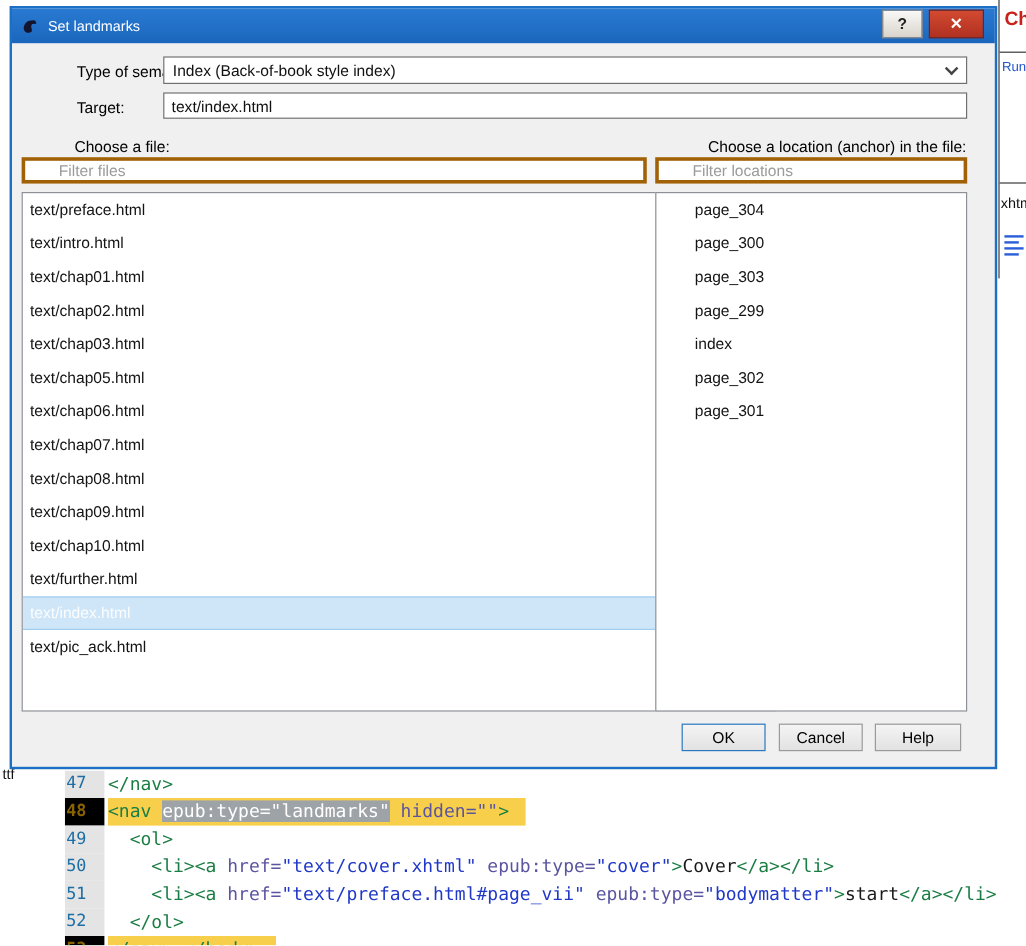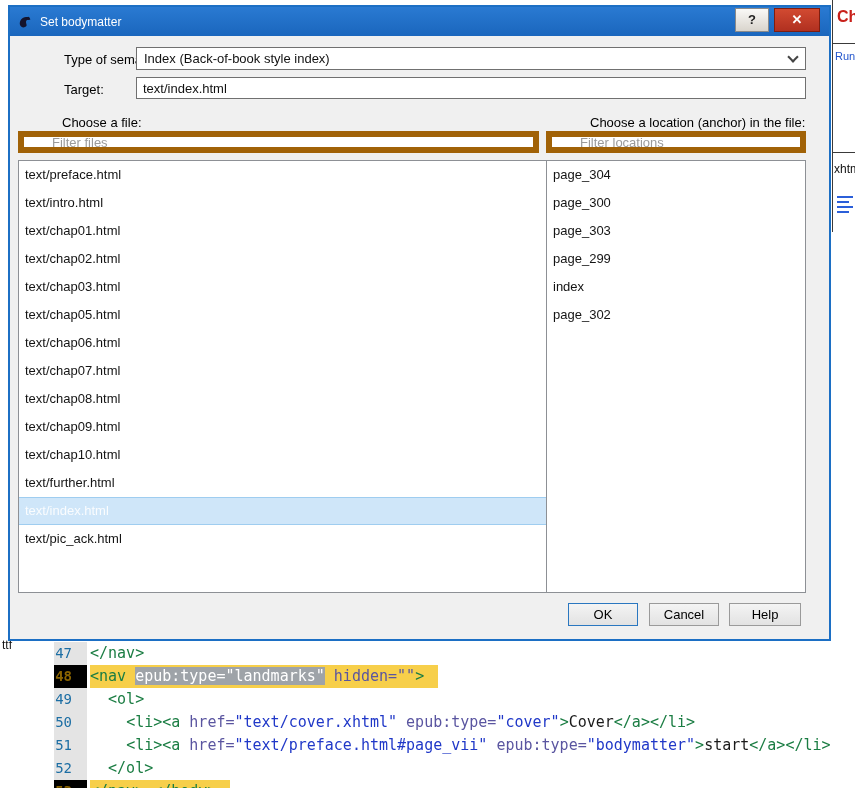--- a/index.html
+++ b/index.html
@@ -56,30 +56,30 @@
   .loc-heading{left:536px;top:108px;}
 
   .combo{position:absolute;left:126px;top:40px;width:670px;height:23px;background:#fff;
     border:1px solid #707070;font-size:13px;line-height:21px;padding-left:7px;}
   .combo .chev{position:absolute;right:8px;top:5px;width:8px;height:8px;
     border-right:2px solid #444;border-bottom:2px solid #444;transform:rotate(45deg);}
 
   .text-input{position:absolute;background:#fff;border:1px solid #707070;font-size:13px;
     padding:0 6px;font-family:"Liberation Sans",sans-serif;color:#111;outline:none;}
   .target-input{left:126px;top:70px;width:670px;height:22px;}
-  .filter-input{border:6px solid #a16207;height:22px;top:124px;padding-left:28px;}
+  .filter-input{border:3px solid #a16207;height:22px;top:124px;padding-left:28px;}
   .file-filter{left:8px;width:521px;}
   .loc-filter{left:536px;width:260px;}
   input::placeholder{color:#9b9b9b;opacity:1;}
 
   .listbox{position:absolute;top:153px;height:433px;background:#fff;border:1px solid #8d9095;overflow:hidden;}
   .file-list{left:8px;width:629px;}
   .loc-list{left:536px;width:260px;}
   .list-inner{position:absolute;left:0;top:0;bottom:0;right:17px;}
-  .list-inner.full{right:0;}
+  .list-inner.full{right:0;margin-left:26px;}
   .list-item{height:28px;line-height:28px;padding-left:6px;font-size:13px;color:#141414;white-space:nowrap;}
   .list-item.selected{background:#cfe6f9;border-top:1px solid #9fcdf0;border-bottom:1px solid #9fcdf0;
     line-height:26px;color:#fafcfe;}
 
   .vscroll{position:absolute;top:0;right:0;bottom:0;width:17px;background:#f0f0f0;border-left:1px solid #dcdcdc;}
   .vs-btn{position:absolute;left:0;width:16px;height:17px;color:#505050;font-size:8px;text-align:center;line-height:17px;}
   .vs-up{top:0;}
   .vs-down{bottom:0;}
   .vs-thumb{position:absolute;left:1px;width:14px;top:26px;height:328px;background:#cdcdcd;border:1px solid #b5b5b5;}
 
@@ -140,21 +140,21 @@
         <div class="code-content"><span class="hl-band"><span class="seg-tag">&lt;/nav&gt;</span><span class="seg-txt"> </span><span class="seg-tag">&lt;/body&gt;</span></span></div>
       </div>
     </div>
 
   <div class="dialog">
     <div class="titlebar">
       <svg class="app-icon" viewBox="0 0 16 16">
         <path d="M3 11 C2 7 5 3 9 3 C12 3 14 5 13 6 C11 5 9 6 9 8 C9 10 11 12 8 13 C6 14 4 13 3 11 Z" fill="#14142e"></path>
         <circle cx="11.2" cy="4.4" r="1.6" fill="#14142e"></circle>
       </svg>
-      <span class="title-text">Set bodymatter</span>
+      <span class="title-text">Set landmarks</span>
       <div class="tb-btn tb-help">?</div>
       <div class="tb-btn tb-close">✕</div>
     </div>
 
     <span class="lbl type-lbl">Type of semantics:</span>
     <div class="combo">
       <span>Index (Back-of-book style index)</span>
       <span class="chev"></span>
     </div>
 
@@ -192,20 +192,21 @@
     </div>
 
     <div class="listbox loc-list">
       <div class="list-inner full">
           <div class="list-item">page_304</div>
           <div class="list-item">page_300</div>
           <div class="list-item">page_303</div>
           <div class="list-item">page_299</div>
           <div class="list-item">index</div>
           <div class="list-item">page_302</div>
+          <div class="list-item">page_301</div>
         </div>
     </div>
 
     <div class="btn ok-btn">OK</div>
     <div class="btn cancel-btn">Cancel</div>
     <div class="btn help-btn2">Help</div>
   </div>
 
 </div>
 

